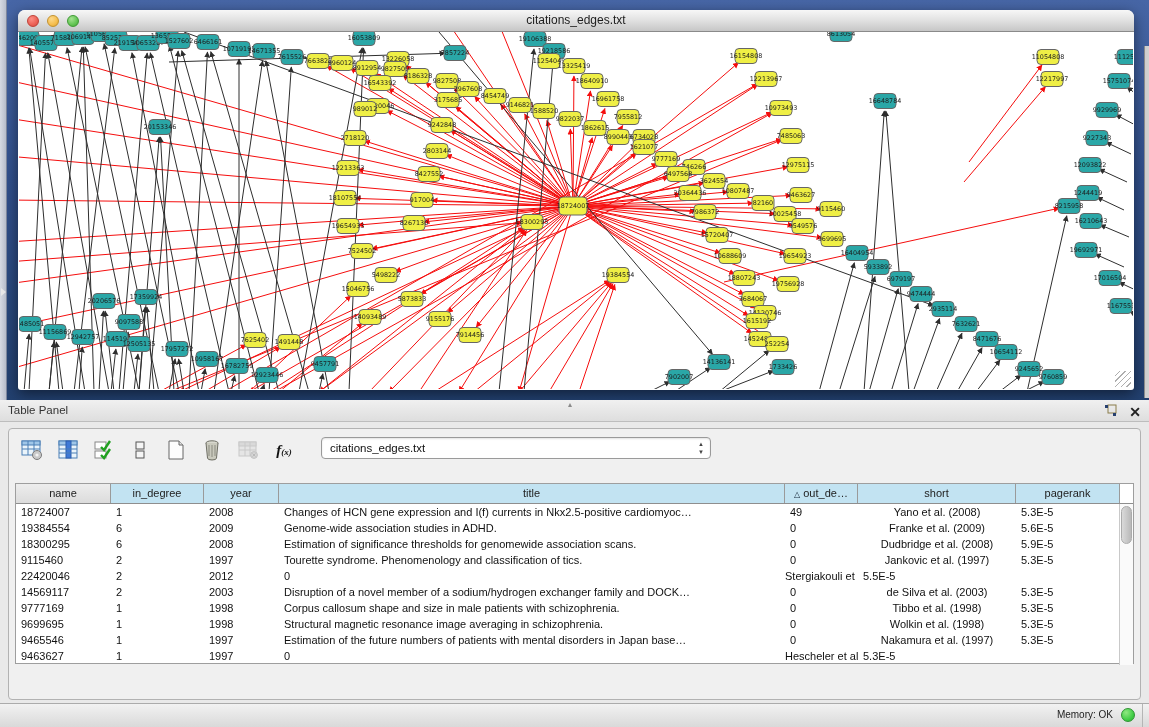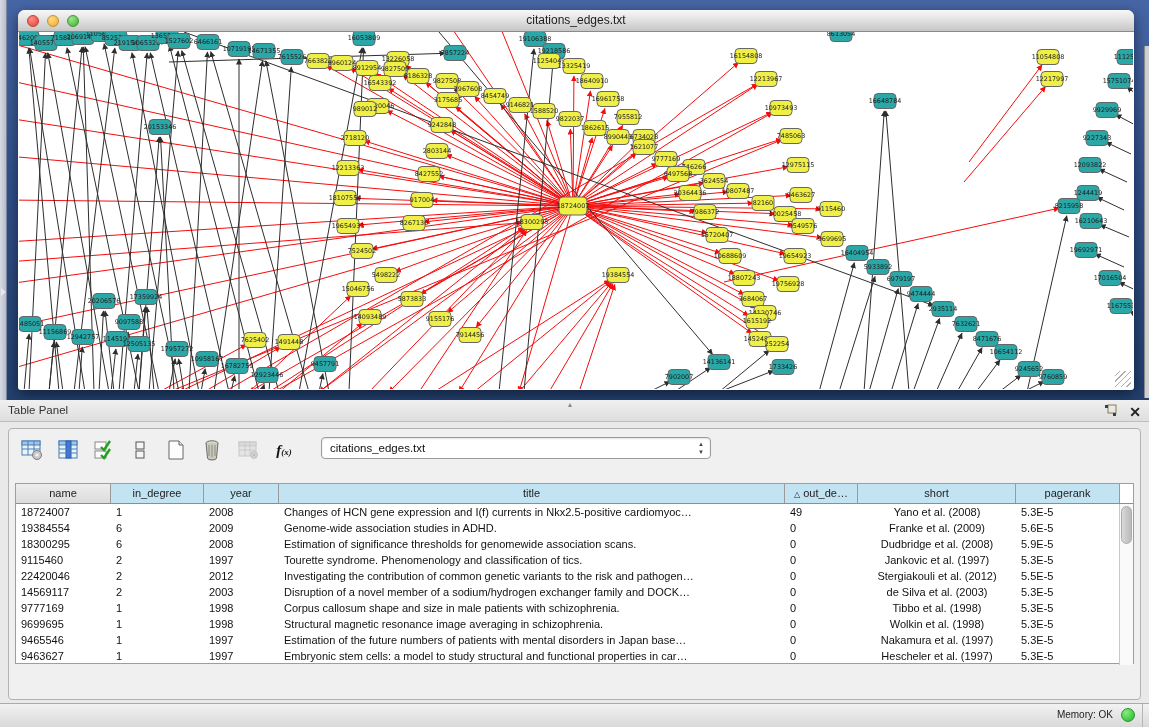--- a/index.html
+++ b/index.html
@@ -974,21 +974,20 @@
             <div class="cell">1997</div>
             <div class="cell">Tourette syndrome. Phenomenology and classification of tics.</div>
             <div class="cell">0</div>
             <div class="cell center">Jankovic et al. (1997)</div>
             <div class="cell">5.3E-5</div>
           </div>
           <div class="tbl-row">
             <div class="cell">22420046</div>
             <div class="cell">2</div>
             <div class="cell">2012</div>
-            <div class="cell">Investigating the contribution of common genetic variants to the risk and pathogen…</div>
             <div class="cell">0</div>
             <div class="cell center">Stergiakouli et al. (2012)</div>
             <div class="cell">5.5E-5</div>
           </div>
           <div class="tbl-row">
             <div class="cell">14569117</div>
             <div class="cell">2</div>
             <div class="cell">2003</div>
             <div class="cell">Disruption of a novel member of a sodium/hydrogen exchanger family and DOCK…</div>
             <div class="cell">0</div>
@@ -1019,21 +1018,20 @@
             <div class="cell">1997</div>
             <div class="cell">Estimation of the future numbers of patients with mental disorders in Japan base…</div>
             <div class="cell">0</div>
             <div class="cell center">Nakamura et al. (1997)</div>
             <div class="cell">5.3E-5</div>
           </div>
           <div class="tbl-row">
             <div class="cell">9463627</div>
             <div class="cell">1</div>
             <div class="cell">1997</div>
-            <div class="cell">Embryonic stem cells: a model to study structural and functional properties in car…</div>
             <div class="cell">0</div>
             <div class="cell center">Hescheler et al. (1997)</div>
             <div class="cell">5.3E-5</div>
           </div>
         </div>
       <div class="vscroll">
         <div class="vthumb"></div>
       </div>
     </div>
 

